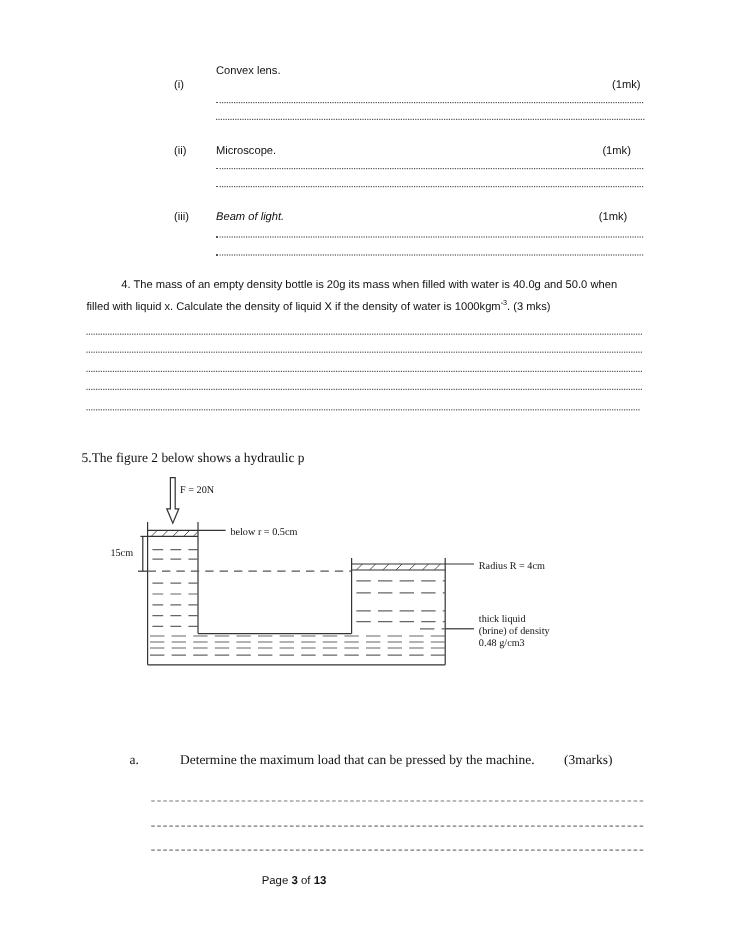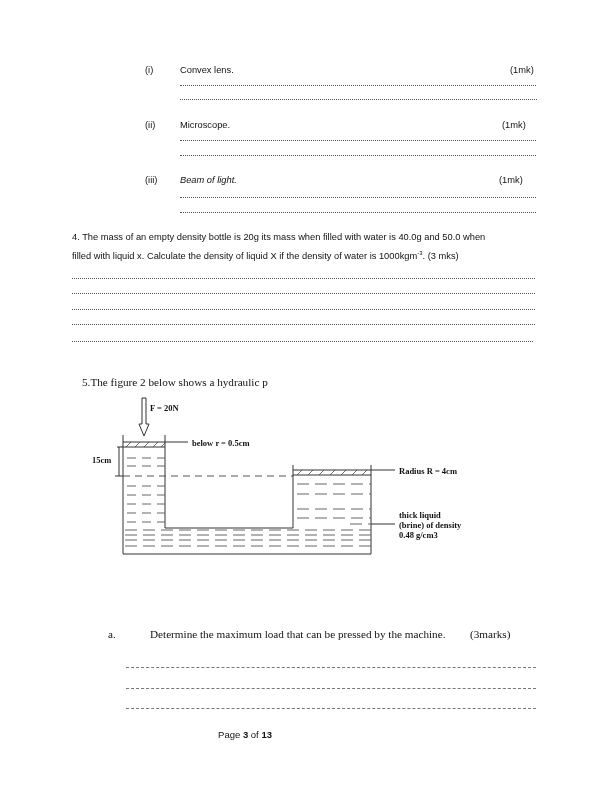--- a/index.html
+++ b/index.html
@@ -4,55 +4,55 @@
 <style>
   html, body { margin:0; padding:0; background:#fff; }
   body { width:612px; height:792px; position:relative; overflow:hidden; color:#111; }
   .sans { font-family:"Liberation Sans", "DejaVu Sans", sans-serif; }
   .serif { font-family:"Liberation Serif", "DejaVu Serif", serif; }
   .abs { position:absolute; }
   .dots { position:absolute; height:0; border-top:1px dotted #555; }
   .lbl { font-size:9.3px; white-space:nowrap; }
   .q4 { font-size:9.3px; line-height:16px; }
   .serif-txt { font-size:11.2px; white-space:nowrap; }
-  .diagram-lbl { font-family:"Liberation Serif", "DejaVu Serif", serif; font-weight:bold; font-size:8.5px; white-space:nowrap; line-height:10px; }
+  .diagram-lbl { font-family:"Liberation Serif", "DejaVu Serif", serif; font-weight:normal; font-size:8.5px; white-space:nowrap; line-height:10px; }
   .footer { font-size:9.5px; }
 </style>
 </head>
 <body>
 
 <div class="abs sans lbl" style="left:145px;top:65px;">(i)</div>
-<div class="abs sans lbl" style="left:180px;top:65px;">Convex lens.</div>
+<div class="abs sans lbl" style="left:180px;top:54px;">Convex lens.</div>
 <div class="abs sans lbl" style="left:510px;top:65px;">(1mk)</div>
 <div class="dots" style="left:180px;width:356px;top:85px;"></div>
 <div class="dots" style="left:180px;width:357px;top:99px;"></div>
 
 <div class="abs sans lbl" style="left:145px;top:120px;">(ii)</div>
 <div class="abs sans lbl" style="left:180px;top:120px;">Microscope.</div>
 <div class="abs sans lbl" style="left:502px;top:120px;">(1mk)</div>
 <div class="dots" style="left:180px;width:356px;top:140px;"></div>
 <div class="dots" style="left:180px;width:356px;top:155px;"></div>
 
 <div class="abs sans lbl" style="left:145px;top:175px;">(iii)</div>
 <div class="abs sans lbl" style="left:180px;top:175px;font-style:italic;">Beam of light.</div>
 <div class="abs sans lbl" style="left:499px;top:175px;">(1mk)</div>
 <div class="dots" style="left:180px;width:356px;top:197px;"></div>
 <div class="dots" style="left:180px;width:356px;top:212px;"></div>
 
 <div class="abs sans q4" style="left:72px;top:229px;width:470px;">
-  <div style="white-space:nowrap;">4.  The mass of an empty density bottle is 20g its mass when filled with water is 40.0g and 50.0 when</div>
+  <div style="white-space:nowrap;margin-left:29px;">4.  The mass of an empty density bottle is 20g its mass when filled with water is 40.0g and 50.0 when</div>
   <div style="white-space:nowrap;"><span>filled with liquid x.  Calculate the density of liquid X if the density of water is 1000kgm</span><sup style="font-size:6px;">-3</sup><span>.  (3 mks)</span></div>
 </div>
 <div class="dots" style="left:72px;width:463px;top:278px;"></div>
 <div class="dots" style="left:72px;width:463px;top:293px;"></div>
 <div class="dots" style="left:72px;width:463px;top:309px;"></div>
 <div class="dots" style="left:72px;width:463px;top:324px;"></div>
 <div class="dots" style="left:72px;width:461px;top:341px;"></div>
 
-<div class="abs serif serif-txt" style="left:82px;top:376px;">5.The figure 2 below shows a hydraulic p</div>
+<div class="abs serif serif-txt" style="left:68px;top:376px;">5.The figure 2 below shows a hydraulic p</div>
 
 <svg class="abs" style="left:0;top:0;" width="612" height="792">
   <g stroke="#333" stroke-width="1" fill="none">
 
     <path d="M142,398 L146,398 L146,424 L149,424 L144,436 L139,424 L142,424 Z" fill="#fff"></path>
 
     <line x1="123" y1="435" x2="123" y2="554"></line>
     <line x1="165" y1="435" x2="165" y2="528"></line>
 
     <line x1="123" y1="442" x2="188" y2="442"></line>

